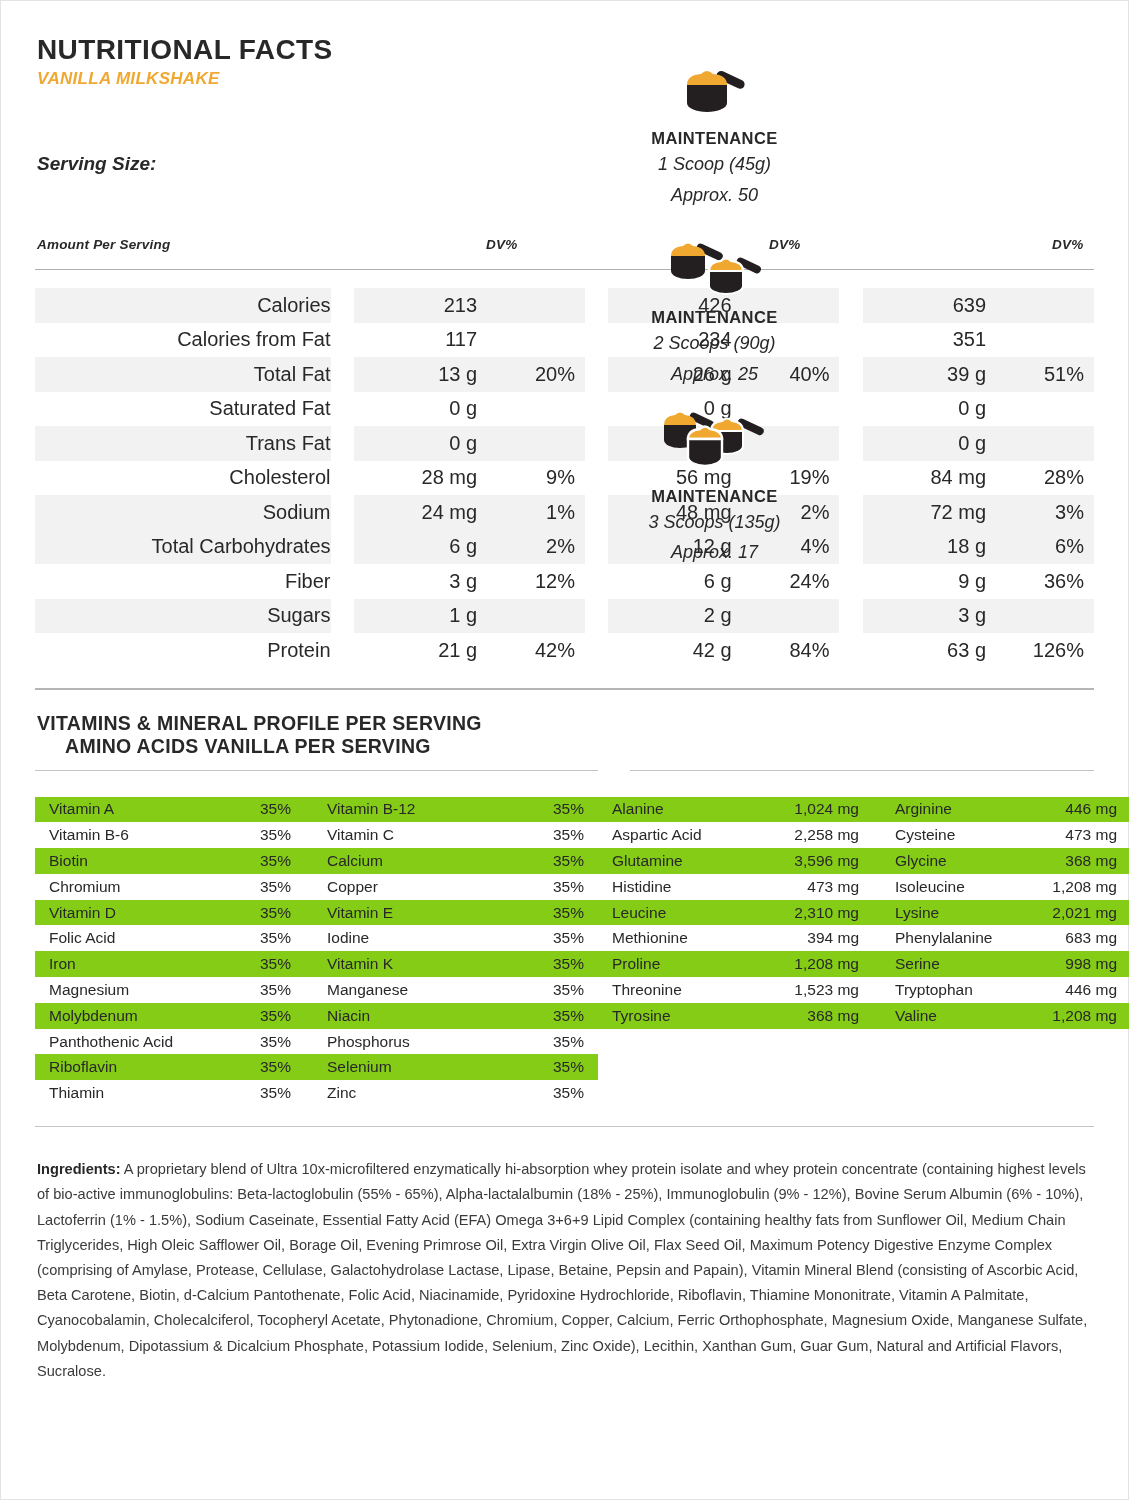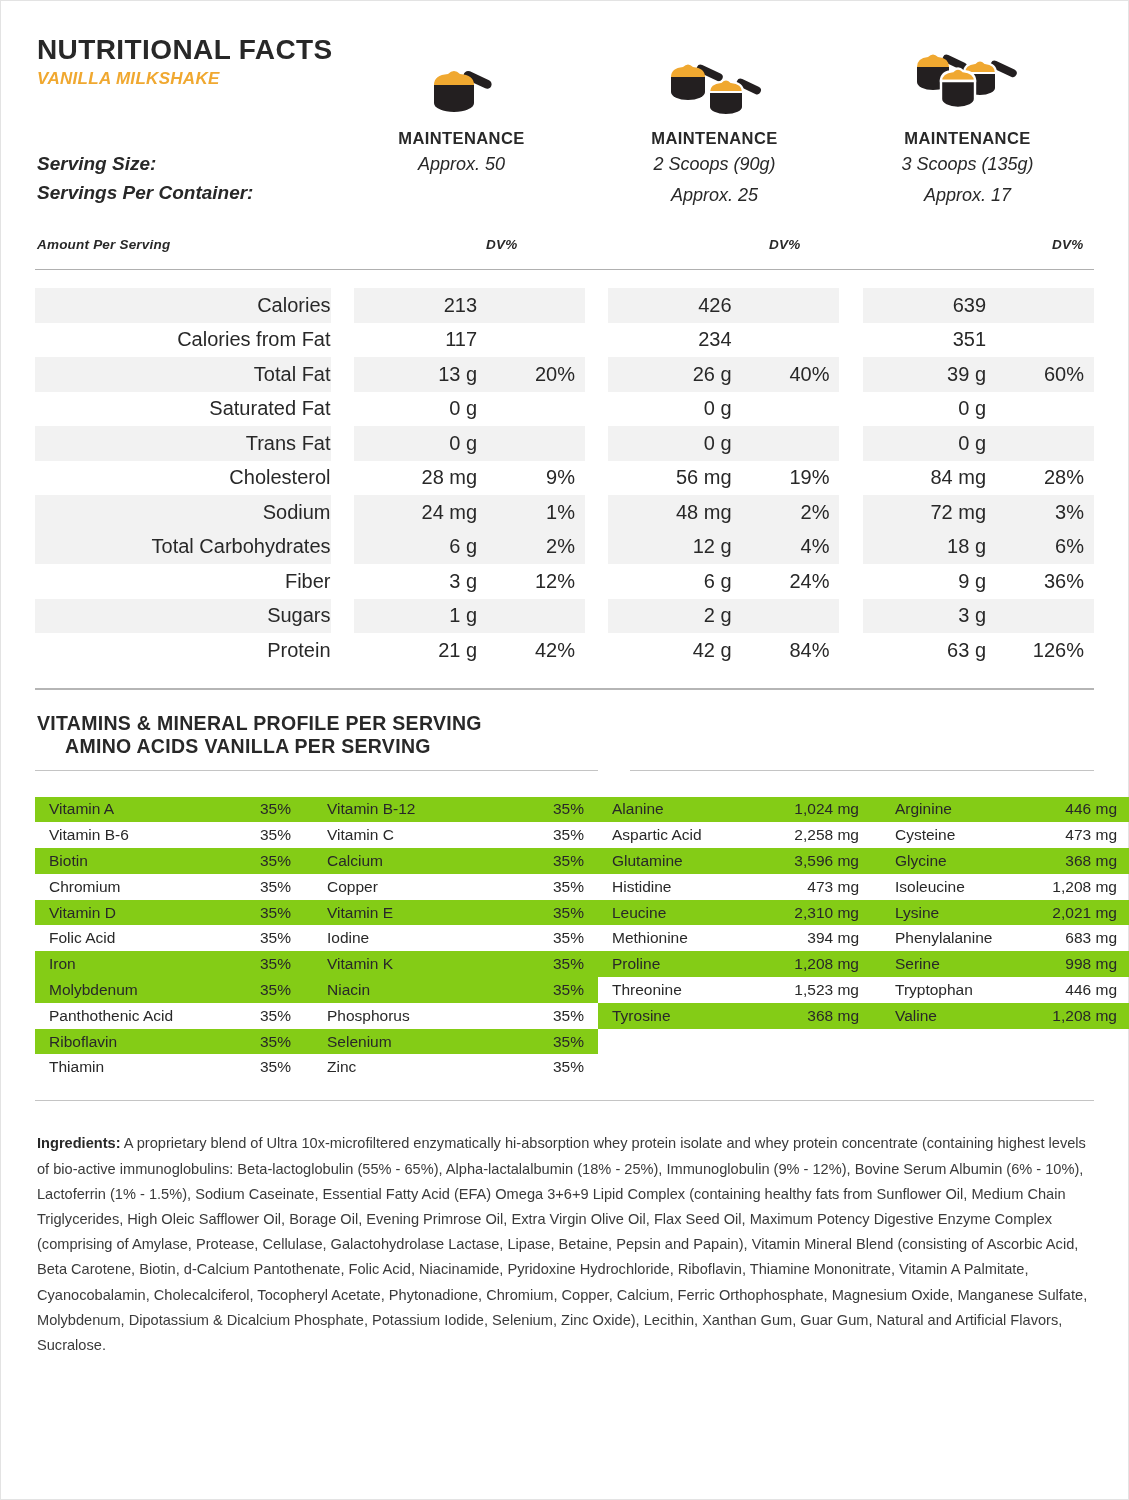--- a/index.html
+++ b/index.html
@@ -61,20 +61,21 @@
     line-height: 1.55;
     color: #282828;
   }
 
   .scoop-cols {
     position: absolute;
     left: 300px;
     top: 0;
     right: 0;
     display: flex;
+    flex-direction: column;
   }
   .scoop-col {
     flex: 1 1 0;
     text-align: center;
     position: relative;
   }
   .scoop-art {
     height: 92px;
     display: flex;
     align-items: flex-end;
@@ -245,34 +246,34 @@
 
   <div class="header-zone">
 
     <div class="title-block">
       <div class="main-title">NUTRITIONAL FACTS</div>
       <div class="sub-title">VANILLA MILKSHAKE</div>
     </div>
 
     <div class="serving-labels">
       <div>Serving Size:</div>
-      <div>Servings Per Container:</div>
     </div>
 
     <div class="scoop-cols">
 
       <div class="scoop-col">
         <div class="scoop-art">
           <svg width="72" height="58" viewBox="0 0 72 58" aria-hidden="true">
             <rect x="38" y="4" width="30" height="9" rx="4.5" fill="#231f20" transform="rotate(25 38 8.5)"></rect>
             <path d="M8 20 q0 -10 14 -11 q6 -6 12 0 q14 1 14 11 z" fill="#f0a830"></path>
             <path d="M8 20 h40 v18 a20 9 0 0 1 -40 0 z" fill="#231f20"></path>
           </svg>
         </div>
         <div class="scoop-tier">MAINTENANCE</div>
+        <div class="scoop-size">1 Scoop (45g)</div>
         <div class="scoop-count">Approx. 50</div>
       </div>
 
       <div class="scoop-col">
         <div class="scoop-art">
           <svg width="100" height="62" viewBox="0 0 100 62" aria-hidden="true">
             <g>
               <rect x="32" y="2" width="28" height="8" rx="4" fill="#231f20" transform="rotate(25 32 6)"></rect>
               <path d="M6 16 q0 -9 12 -10 q5 -5 10 0 q12 1 12 10 z" fill="#f0a830"></path>
               <path d="M6 16 h34 v15 a17 8 0 0 1 -34 0 z" fill="#231f20"></path>
@@ -353,21 +354,21 @@
       <tr class="shaded">
         <td class="n-label sh">Total Fat</td>
         <td class="n-gapA"></td>
         <td class="n-val sh">13 g</td>
         <td class="n-dv sh">20%</td>
         <td class="n-gap"></td>
         <td class="n-val sh">26 g</td>
         <td class="n-dv sh">40%</td>
         <td class="n-gap"></td>
         <td class="n-val sh">39 g</td>
-        <td class="n-dv sh">60%</td>
+        <td class="n-dv sh">51%</td>
       </tr>
       <tr>
         <td class="n-label sh">Saturated Fat</td>
         <td class="n-gapA"></td>
         <td class="n-val sh">0 g</td>
         <td class="n-dv sh"></td>
         <td class="n-gap"></td>
         <td class="n-val sh">0 g</td>
         <td class="n-dv sh"></td>
         <td class="n-gap"></td>
@@ -513,20 +514,26 @@
             <td class="v-pct">35%</td>
             <td class="v-name2">Iodine</td>
             <td class="v-pct2">35%</td>
           </tr>
           <tr class="shaded">
             <td class="v-name">Iron</td>
             <td class="v-pct">35%</td>
             <td class="v-name2">Vitamin K</td>
             <td class="v-pct2">35%</td>
           </tr>
+          <tr>
+            <td class="v-name">Magnesium</td>
+            <td class="v-pct">35%</td>
+            <td class="v-name2">Manganese</td>
+            <td class="v-pct2">35%</td>
+          </tr>
           <tr class="shaded">
             <td class="v-name">Molybdenum</td>
             <td class="v-pct">35%</td>
             <td class="v-name2">Niacin</td>
             <td class="v-pct2">35%</td>
           </tr>
           <tr>
             <td class="v-name">Panthothenic Acid</td>
             <td class="v-pct">35%</td>
             <td class="v-name2">Phosphorus</td>

